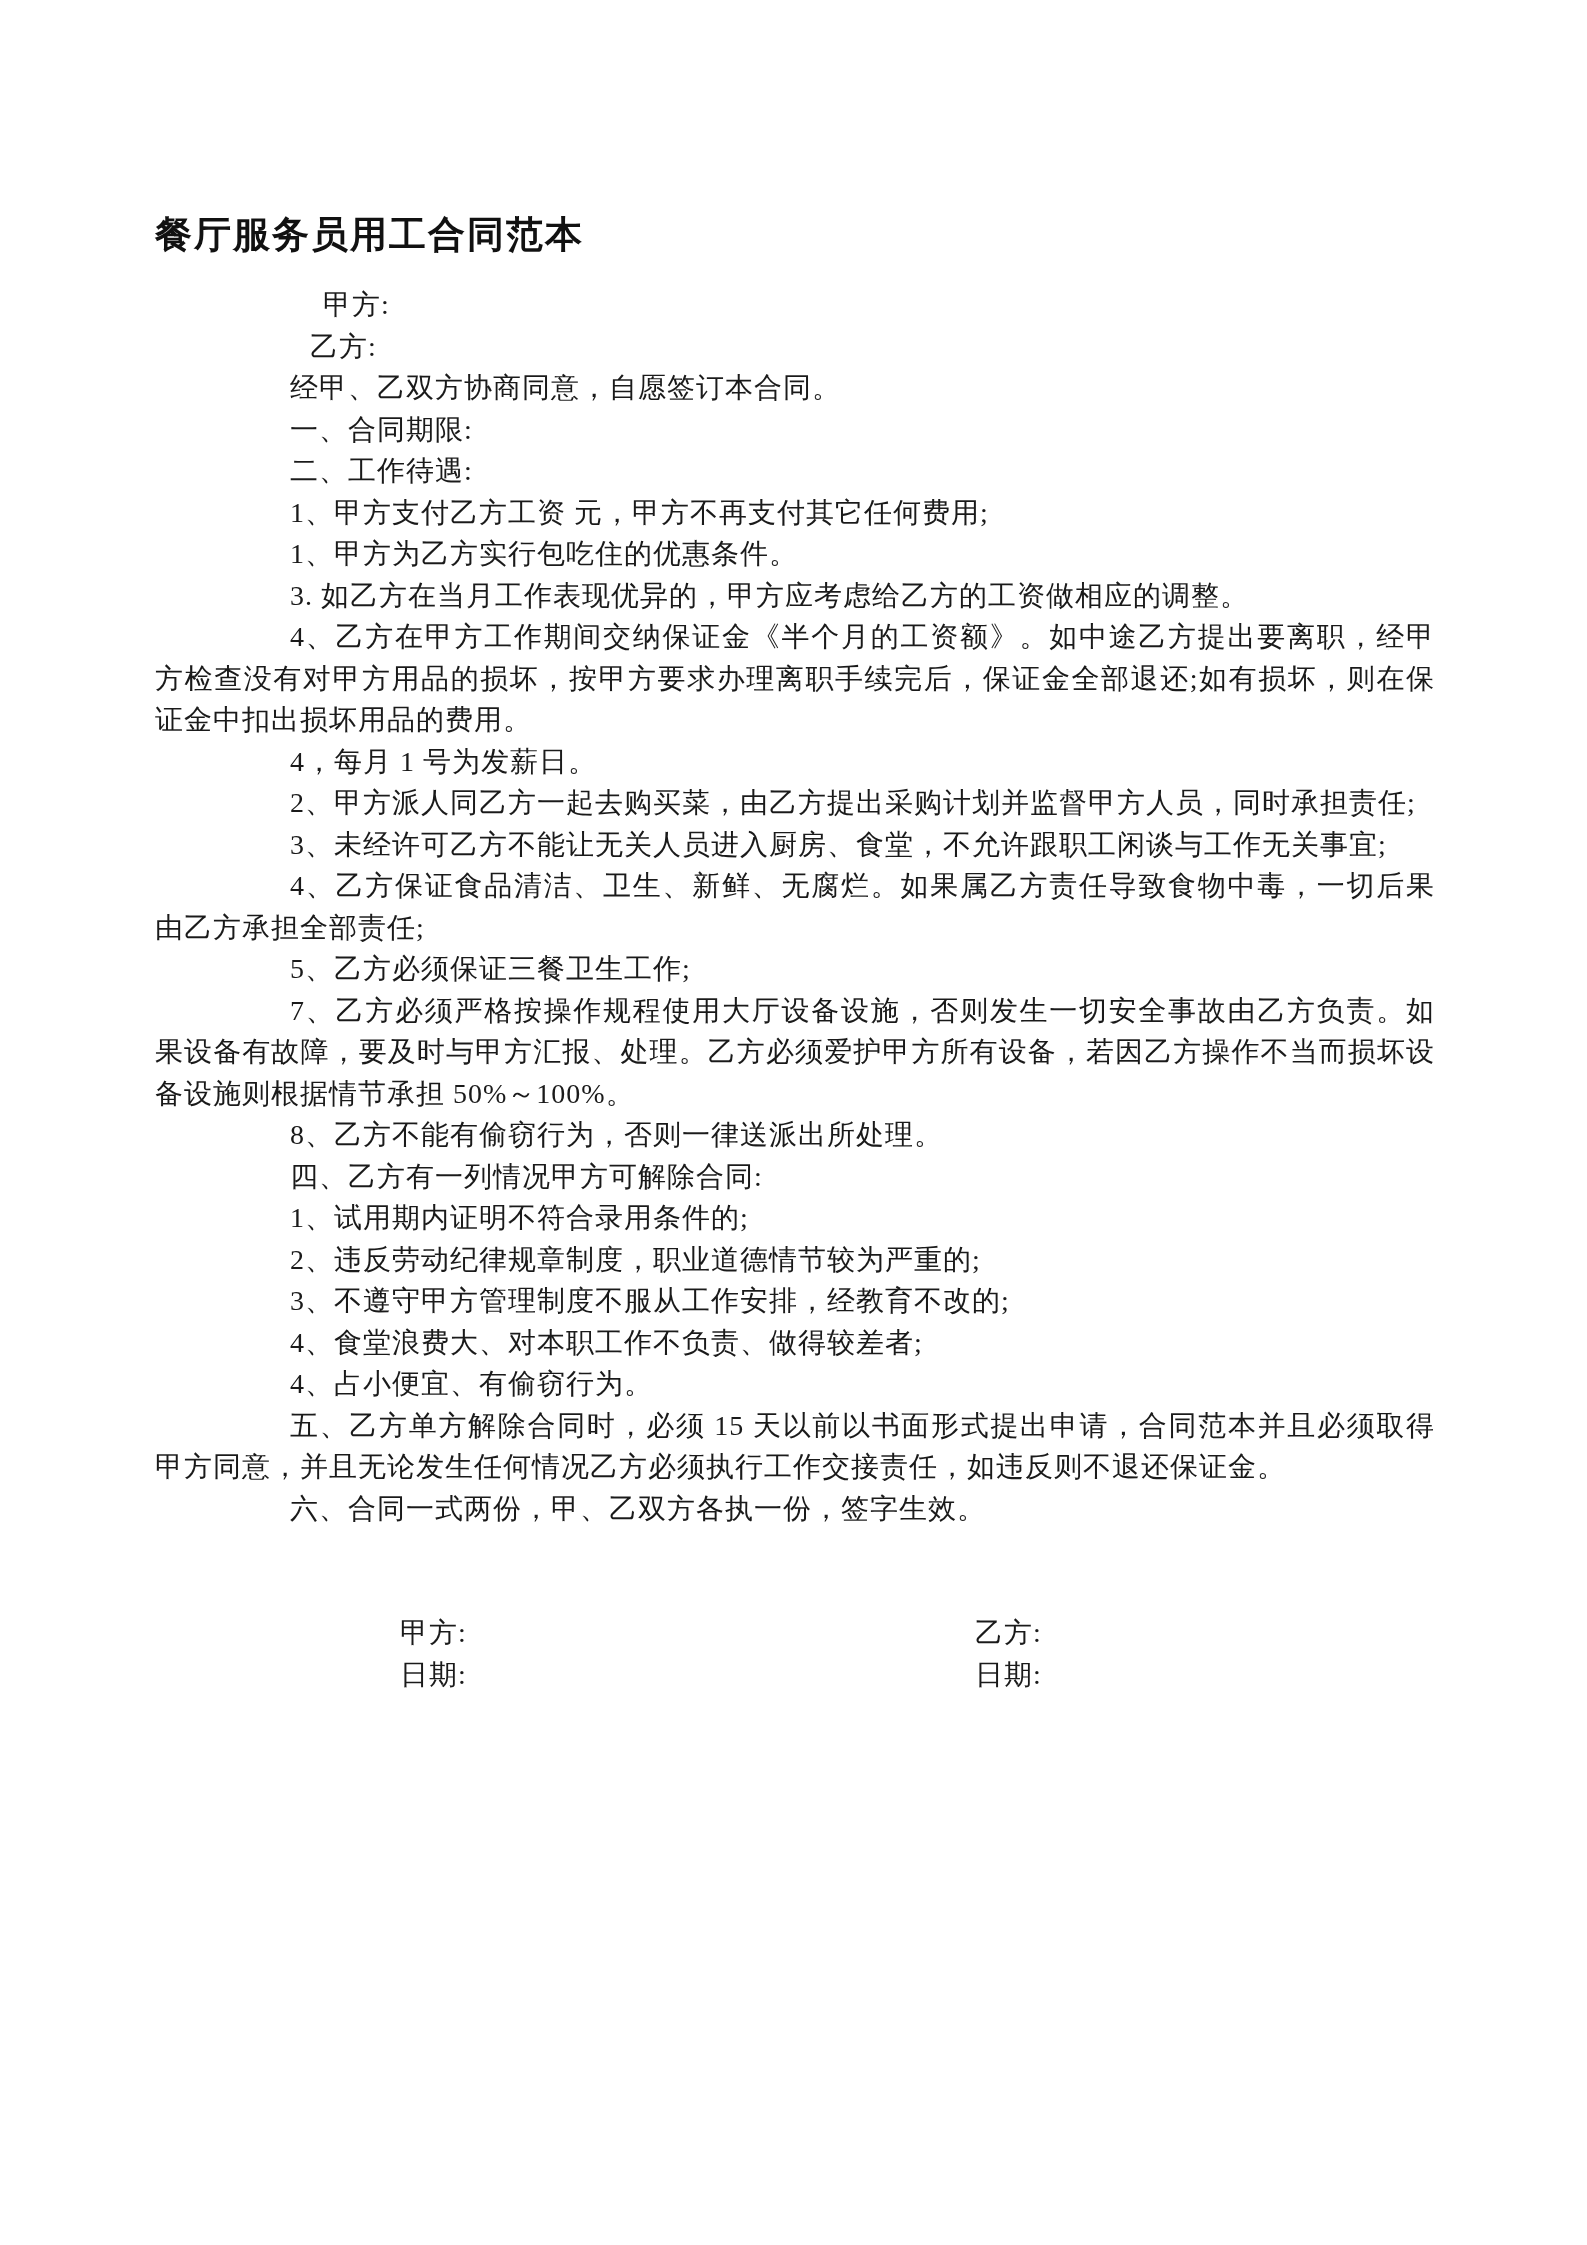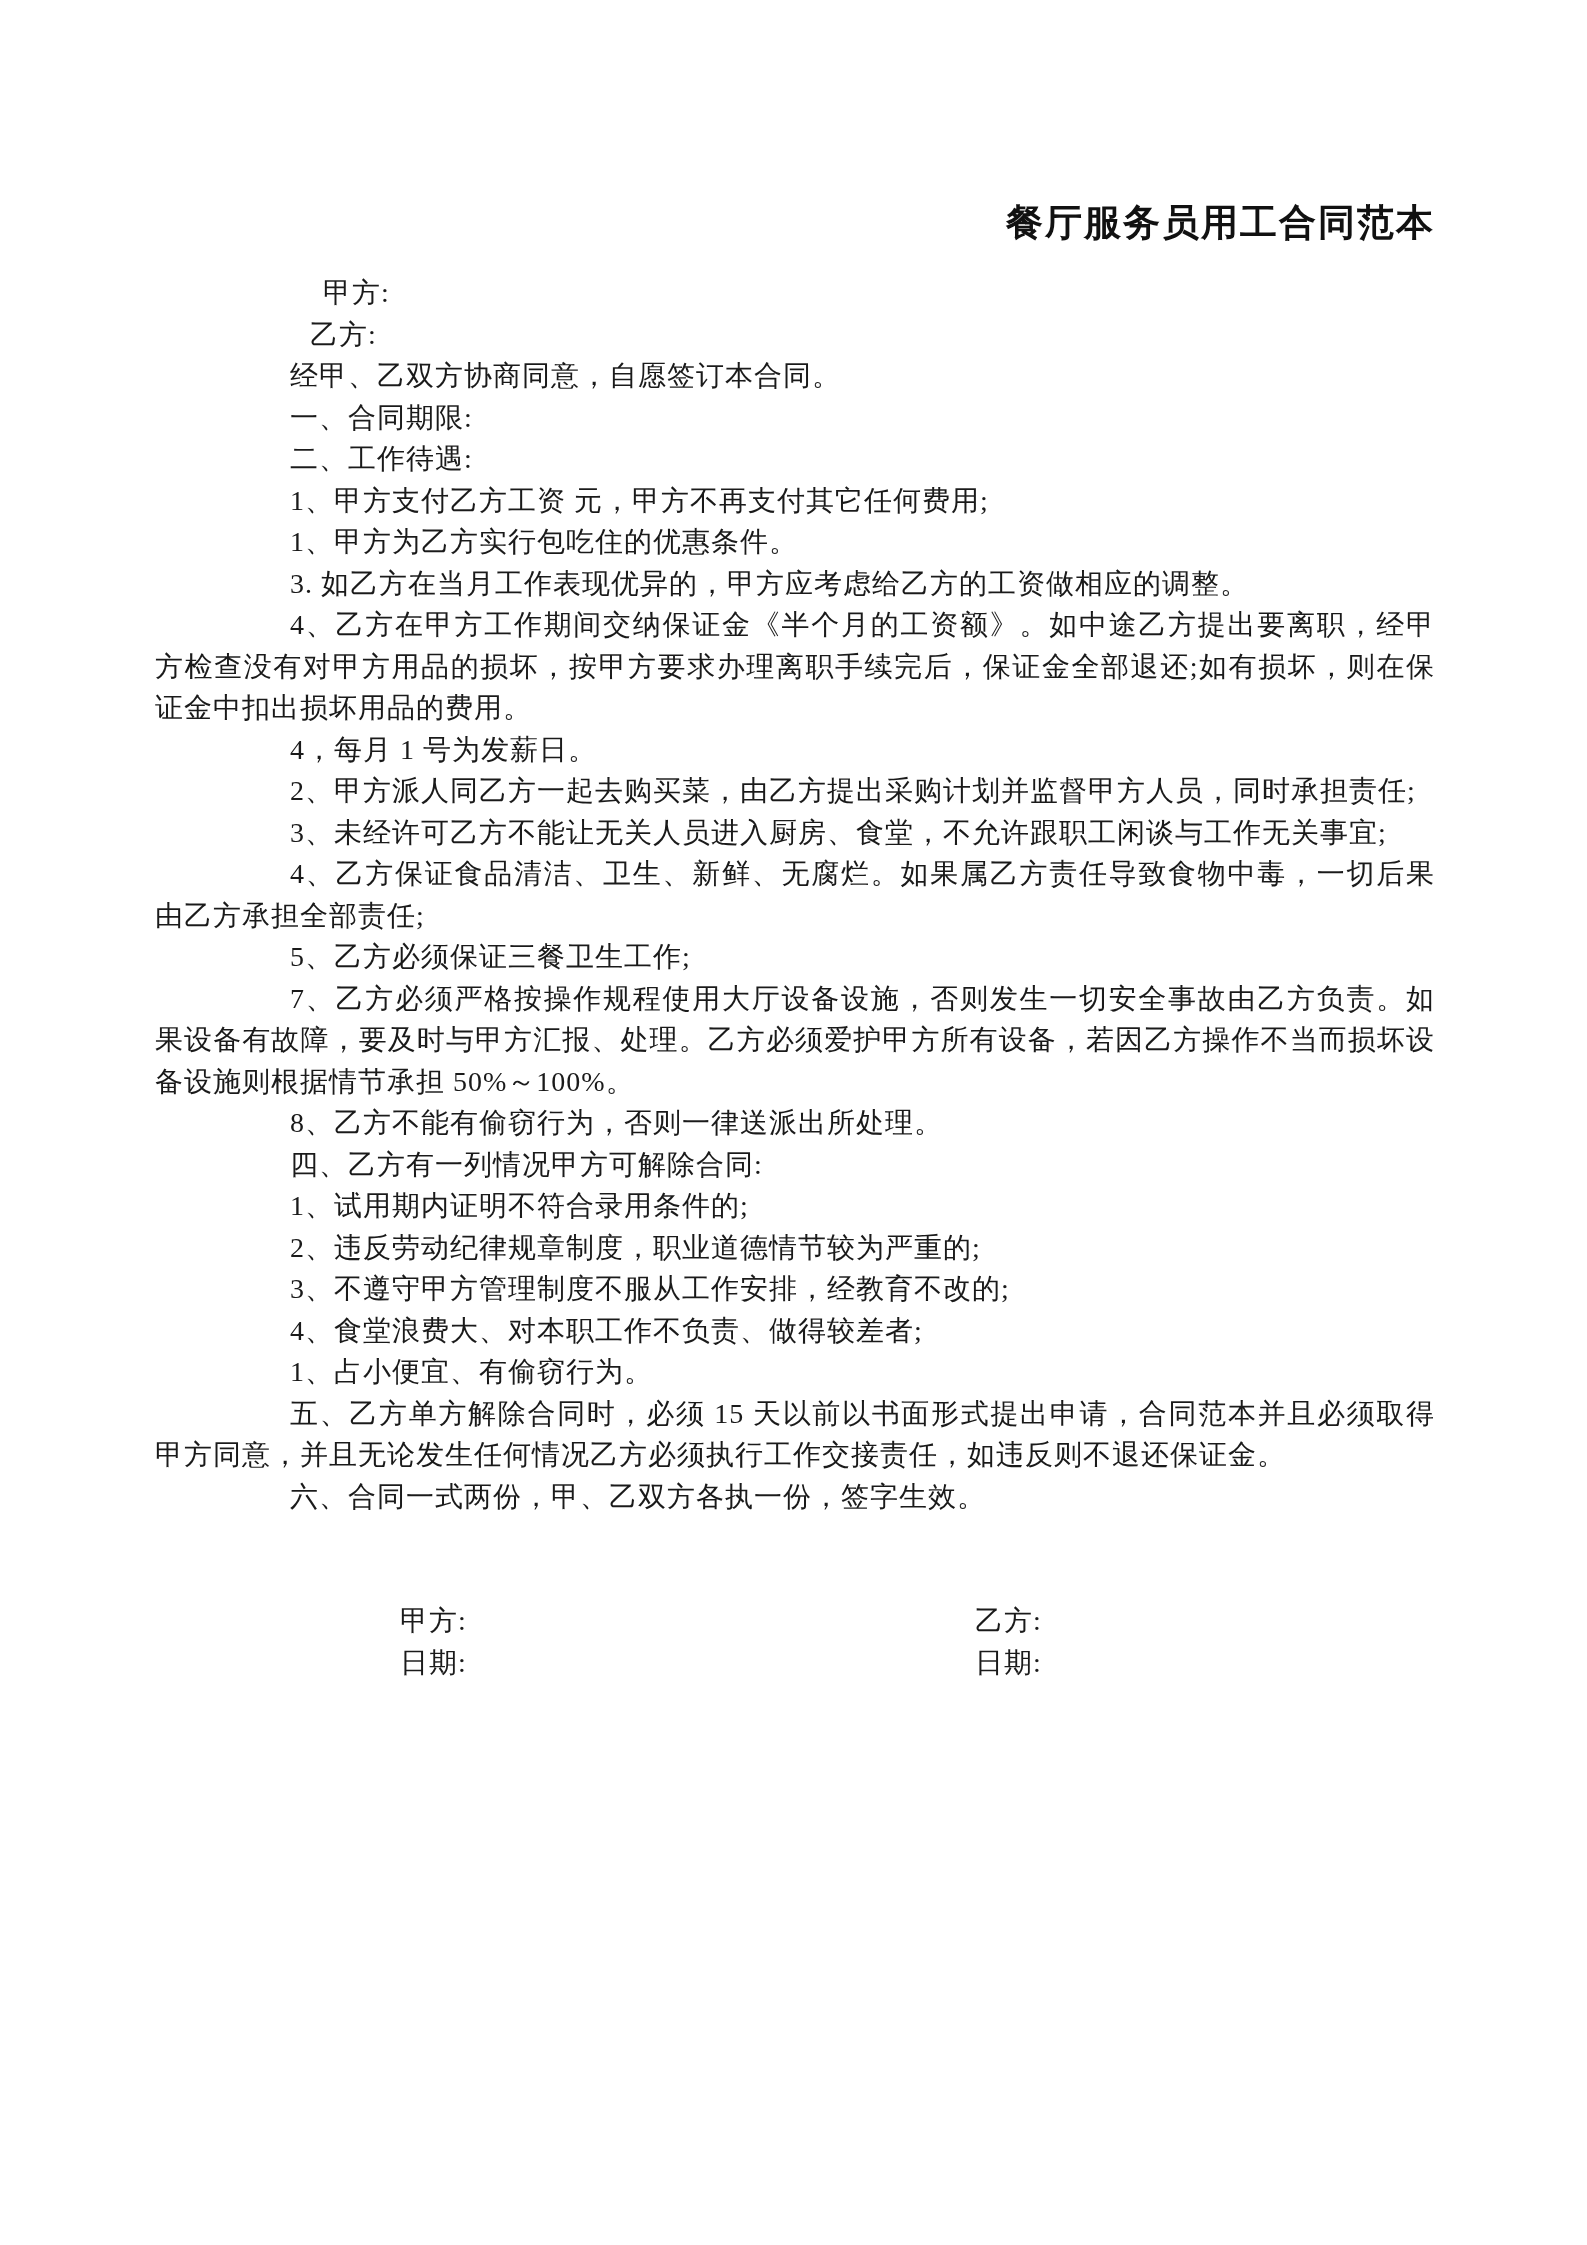--- a/index.html
+++ b/index.html
@@ -16,25 +16,25 @@
     color: #1a1a1a;
     overflow: hidden;
   }
   .content {
     position: absolute;
     left: 155px;
     top: 198px;
     width: 1280px;
   }
   .doc-title {
-    margin: 0 0 24px 0;
+    margin: 12px 0 24px 0;
     font-size: 37px;
     font-weight: bold;
     line-height: 50px;
-    text-align: right;
+    text-align: left;
     letter-spacing: 2px;
     color: #111;
   }
   .para {
     margin: 0;
     font-size: 28px;
     line-height: 41.5px;
     letter-spacing: 1px;
     text-align: justify;
     white-space: pre-wrap;
@@ -79,21 +79,21 @@
     <p class="para ind">3、未经许可乙方不能让无关人员进入厨房、食堂，不允许跟职工闲谈与工作无关事宜;</p>
     <p class="para ind">4、乙方保证食品清洁、卫生、新鲜、无腐烂。如果属乙方责任导致食物中毒，一切后果由乙方承担全部责任;</p>
     <p class="para ind">5、乙方必须保证三餐卫生工作;</p>
     <p class="para ind">7、乙方必须严格按操作规程使用大厅设备设施，否则发生一切安全事故由乙方负责。如果设备有故障，要及时与甲方汇报、处理。乙方必须爱护甲方所有设备，若因乙方操作不当而损坏设备设施则根据情节承担 50%～100%。</p>
     <p class="para ind">8、乙方不能有偷窃行为，否则一律送派出所处理。</p>
     <p class="para ind">四、乙方有一列情况甲方可解除合同:</p>
     <p class="para ind">1、试用期内证明不符合录用条件的;</p>
     <p class="para ind">2、违反劳动纪律规章制度，职业道德情节较为严重的;</p>
     <p class="para ind">3、不遵守甲方管理制度不服从工作安排，经教育不改的;</p>
     <p class="para ind">4、食堂浪费大、对本职工作不负责、做得较差者;</p>
-    <p class="para ind">1、占小便宜、有偷窃行为。</p>
+    <p class="para ind">4、占小便宜、有偷窃行为。</p>
     <p class="para ind">五、乙方单方解除合同时，必须 15 天以前以书面形式提出申请，合同范本并且必须取得甲方同意，并且无论发生任何情况乙方必须执行工作交接责任，如违反则不退还保证金。</p>
     <p class="para ind">六、合同一式两份，甲、乙双方各执一份，签字生效。</p>
 
     <div class="sig-block">
       <div class="sig-row">
         <span class="sig-a">甲方:</span>
         <span class="sig-b">乙方:</span>
       </div>
       <div class="sig-row">
         <span class="sig-a">日期:</span>

